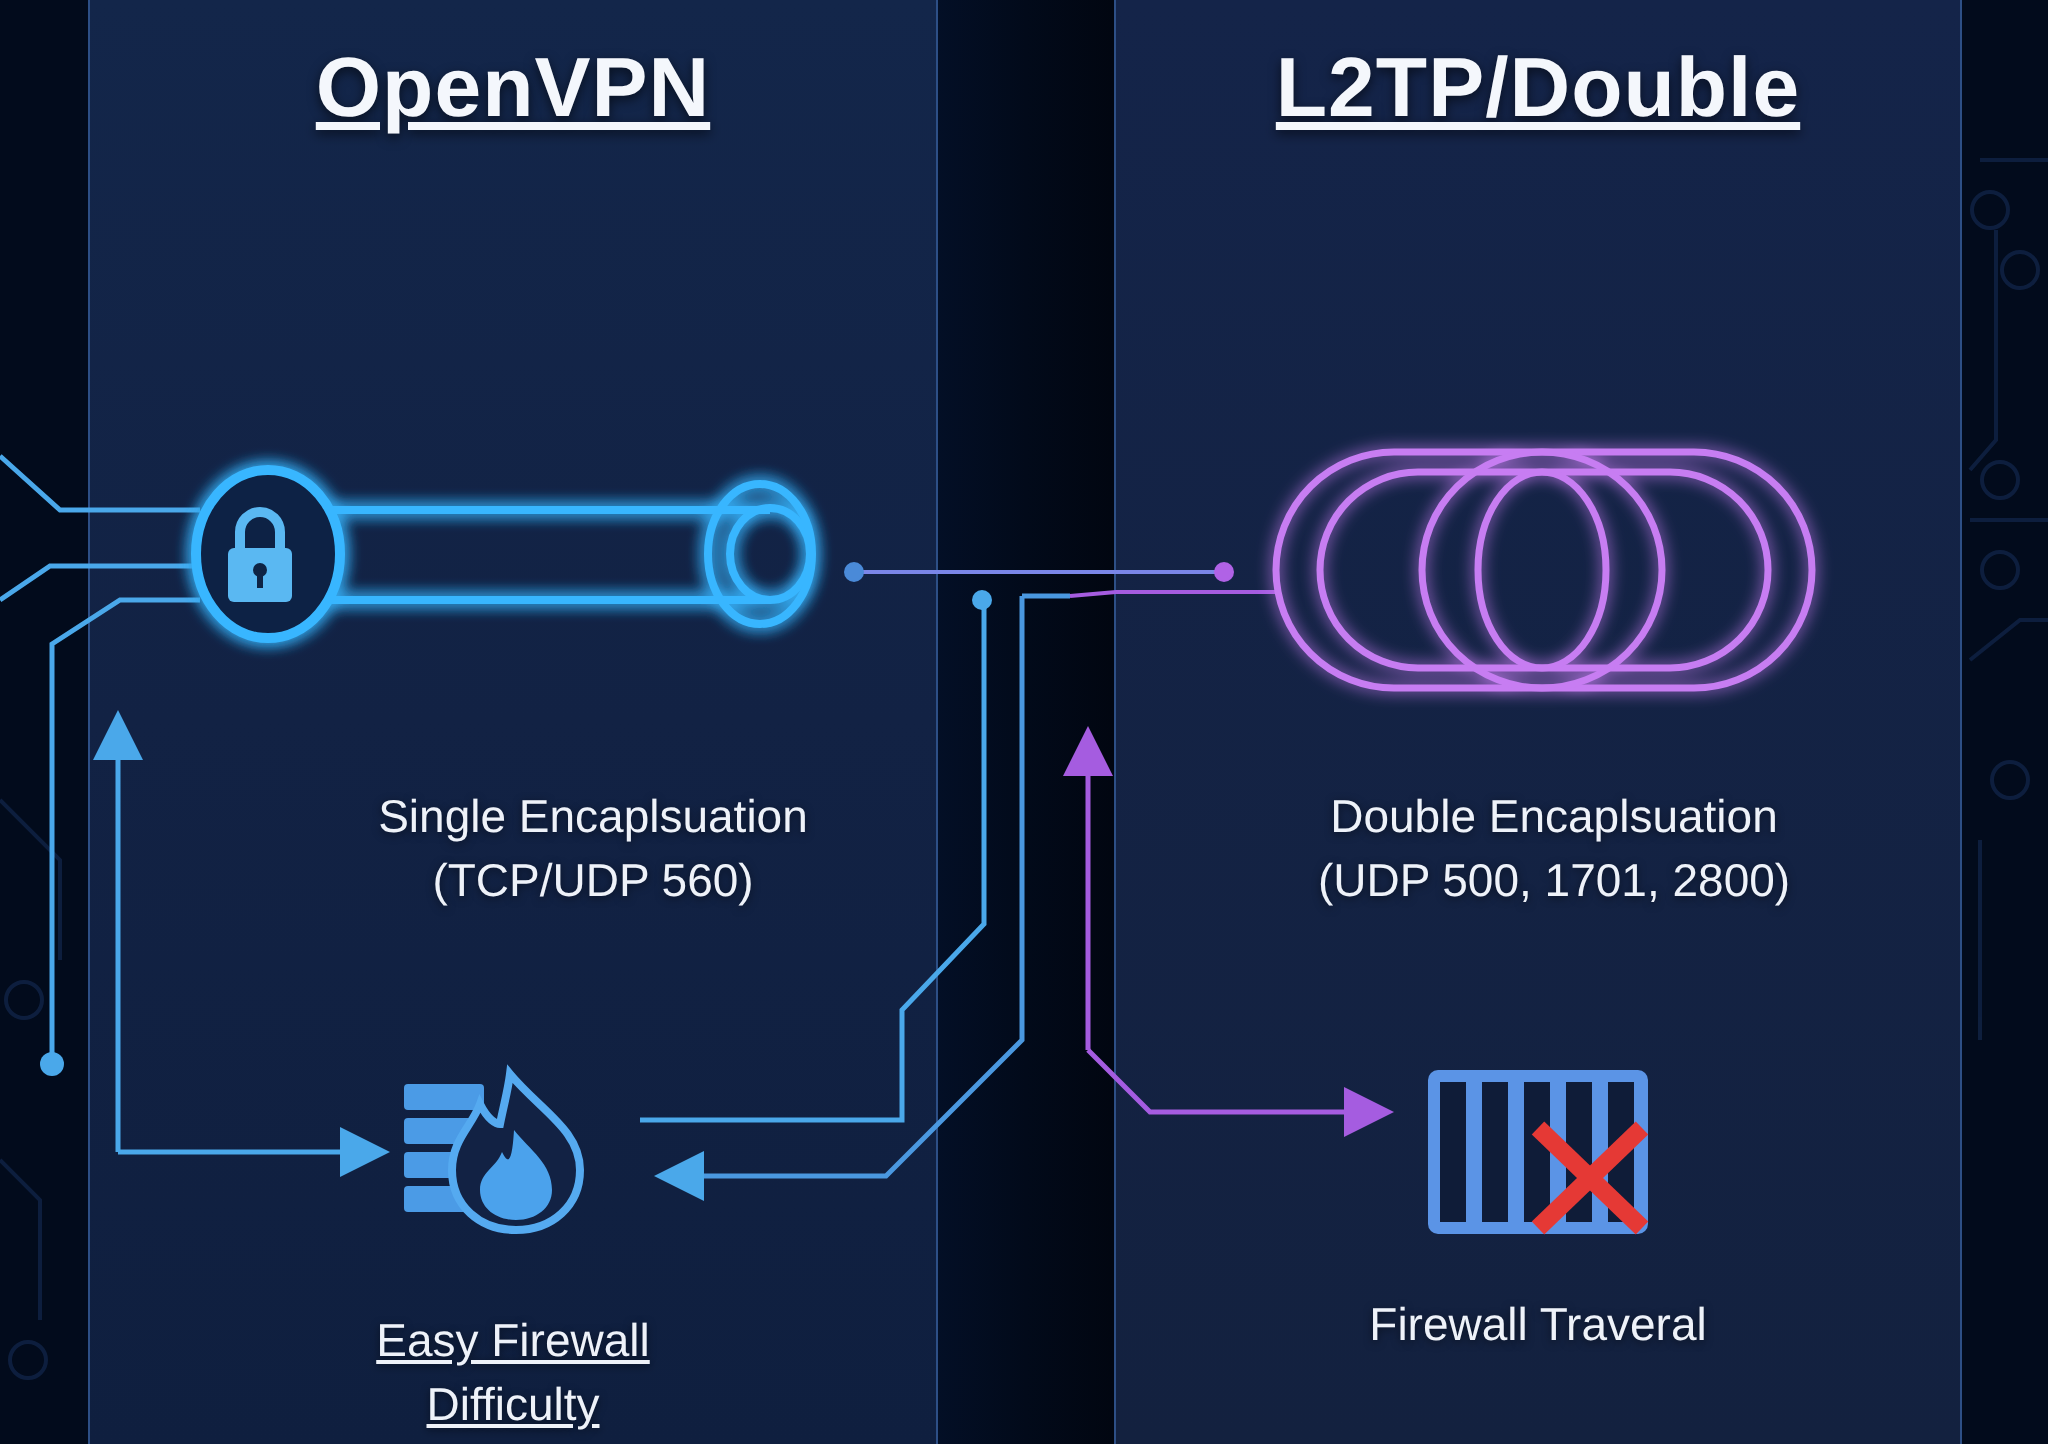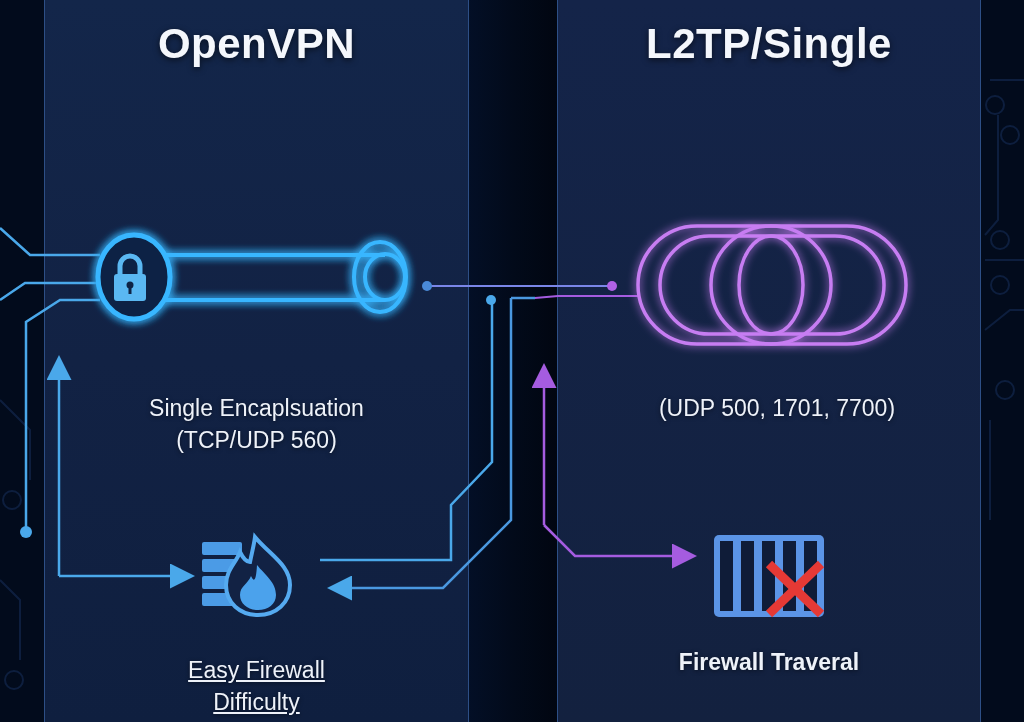--- a/index.html
+++ b/index.html
@@ -15,31 +15,32 @@
     box-sizing: border-box;
   }
   #panel-left { left: 44px; width: 425px; }
   #panel-right { left: 557px; width: 424px; background: linear-gradient(180deg, #142449 0%, #13213f 100%); }
   .gap { position: absolute; top: 0; height: 722px; }
   #gap-mid { left: 469px; width: 88px; background: linear-gradient(90deg, #030f26 0%, #020a1a 50%, #010611 100%); }
   .title {
     position: absolute; top: 20px; color: #f4f7fc; font-weight: bold;
     font-size: 42px; text-align: center; letter-spacing: 0.5px;
     text-shadow: 0 2px 6px rgba(0,0,0,0.6);
+    text-decoration: underline;
   }
   #title-left { left: 44px; width: 425px; }
   #title-right { left: 557px; width: 424px; }
   .caption {
     position: absolute; color: #eef2f9; font-size: 23px; line-height: 32px;
     text-align: center; text-shadow: 0 1px 4px rgba(0,0,0,0.5);
   }
-  #caption-left-1 { left: 44px; width: 425px; top: 392px; }
+  #caption-left-1 { left: 44px; width: 425px; top: 392px; padding-left: 40px; }
   #caption-right-1 { left: 557px; width: 440px; top: 392px; }
   #caption-left-2 { left: 44px; width: 425px; top: 654px; text-decoration: underline; }
-  #caption-right-2 { left: 557px; width: 424px; top: 646px; font-weight: bold; }
+  #caption-right-2 { left: 557px; width: 424px; top: 646px; }
   svg#diagram { position: absolute; left: 0; top: 0; }
 </style>
 </head>
 <body>
 
 <div class="panel" id="panel-left"></div>
 <div class="gap" id="gap-mid"></div>
 <div class="panel" id="panel-right"></div>
 
 <svg id="diagram" width="1024" height="722" viewBox="0 0 1024 722">
@@ -158,28 +159,29 @@
       <rect x="804" y="541" width="13" height="70"></rect>
     </g>
     <g stroke="#e53935" stroke-width="9" stroke-linecap="butt">
       <path d="M769,564 L821,614"></path>
       <path d="M821,564 L769,614"></path>
     </g>
   </g>
 </svg>
 
 <div class="title" id="title-left">OpenVPN</div>
-<div class="title" id="title-right">L2TP/Single</div>
+<div class="title" id="title-right">L2TP/Double</div>
 
 <div class="caption" id="caption-left-1">
   <div>Single Encaplsuation</div>
   <div>(TCP/UDP 560)</div>
 </div>
 <div class="caption" id="caption-right-1">
-  <div>(UDP 500, 1701, 7700)</div>
+  <div>Double Encaplsuation</div>
+  <div>(UDP 500, 1701, 2800)</div>
 </div>
 <div class="caption" id="caption-left-2">
   <div>Easy Firewall</div>
   <div>Difficulty</div>
 </div>
 <div class="caption" id="caption-right-2">
   <div>Firewall Traveral</div>
 </div>
 
 </body></html>

